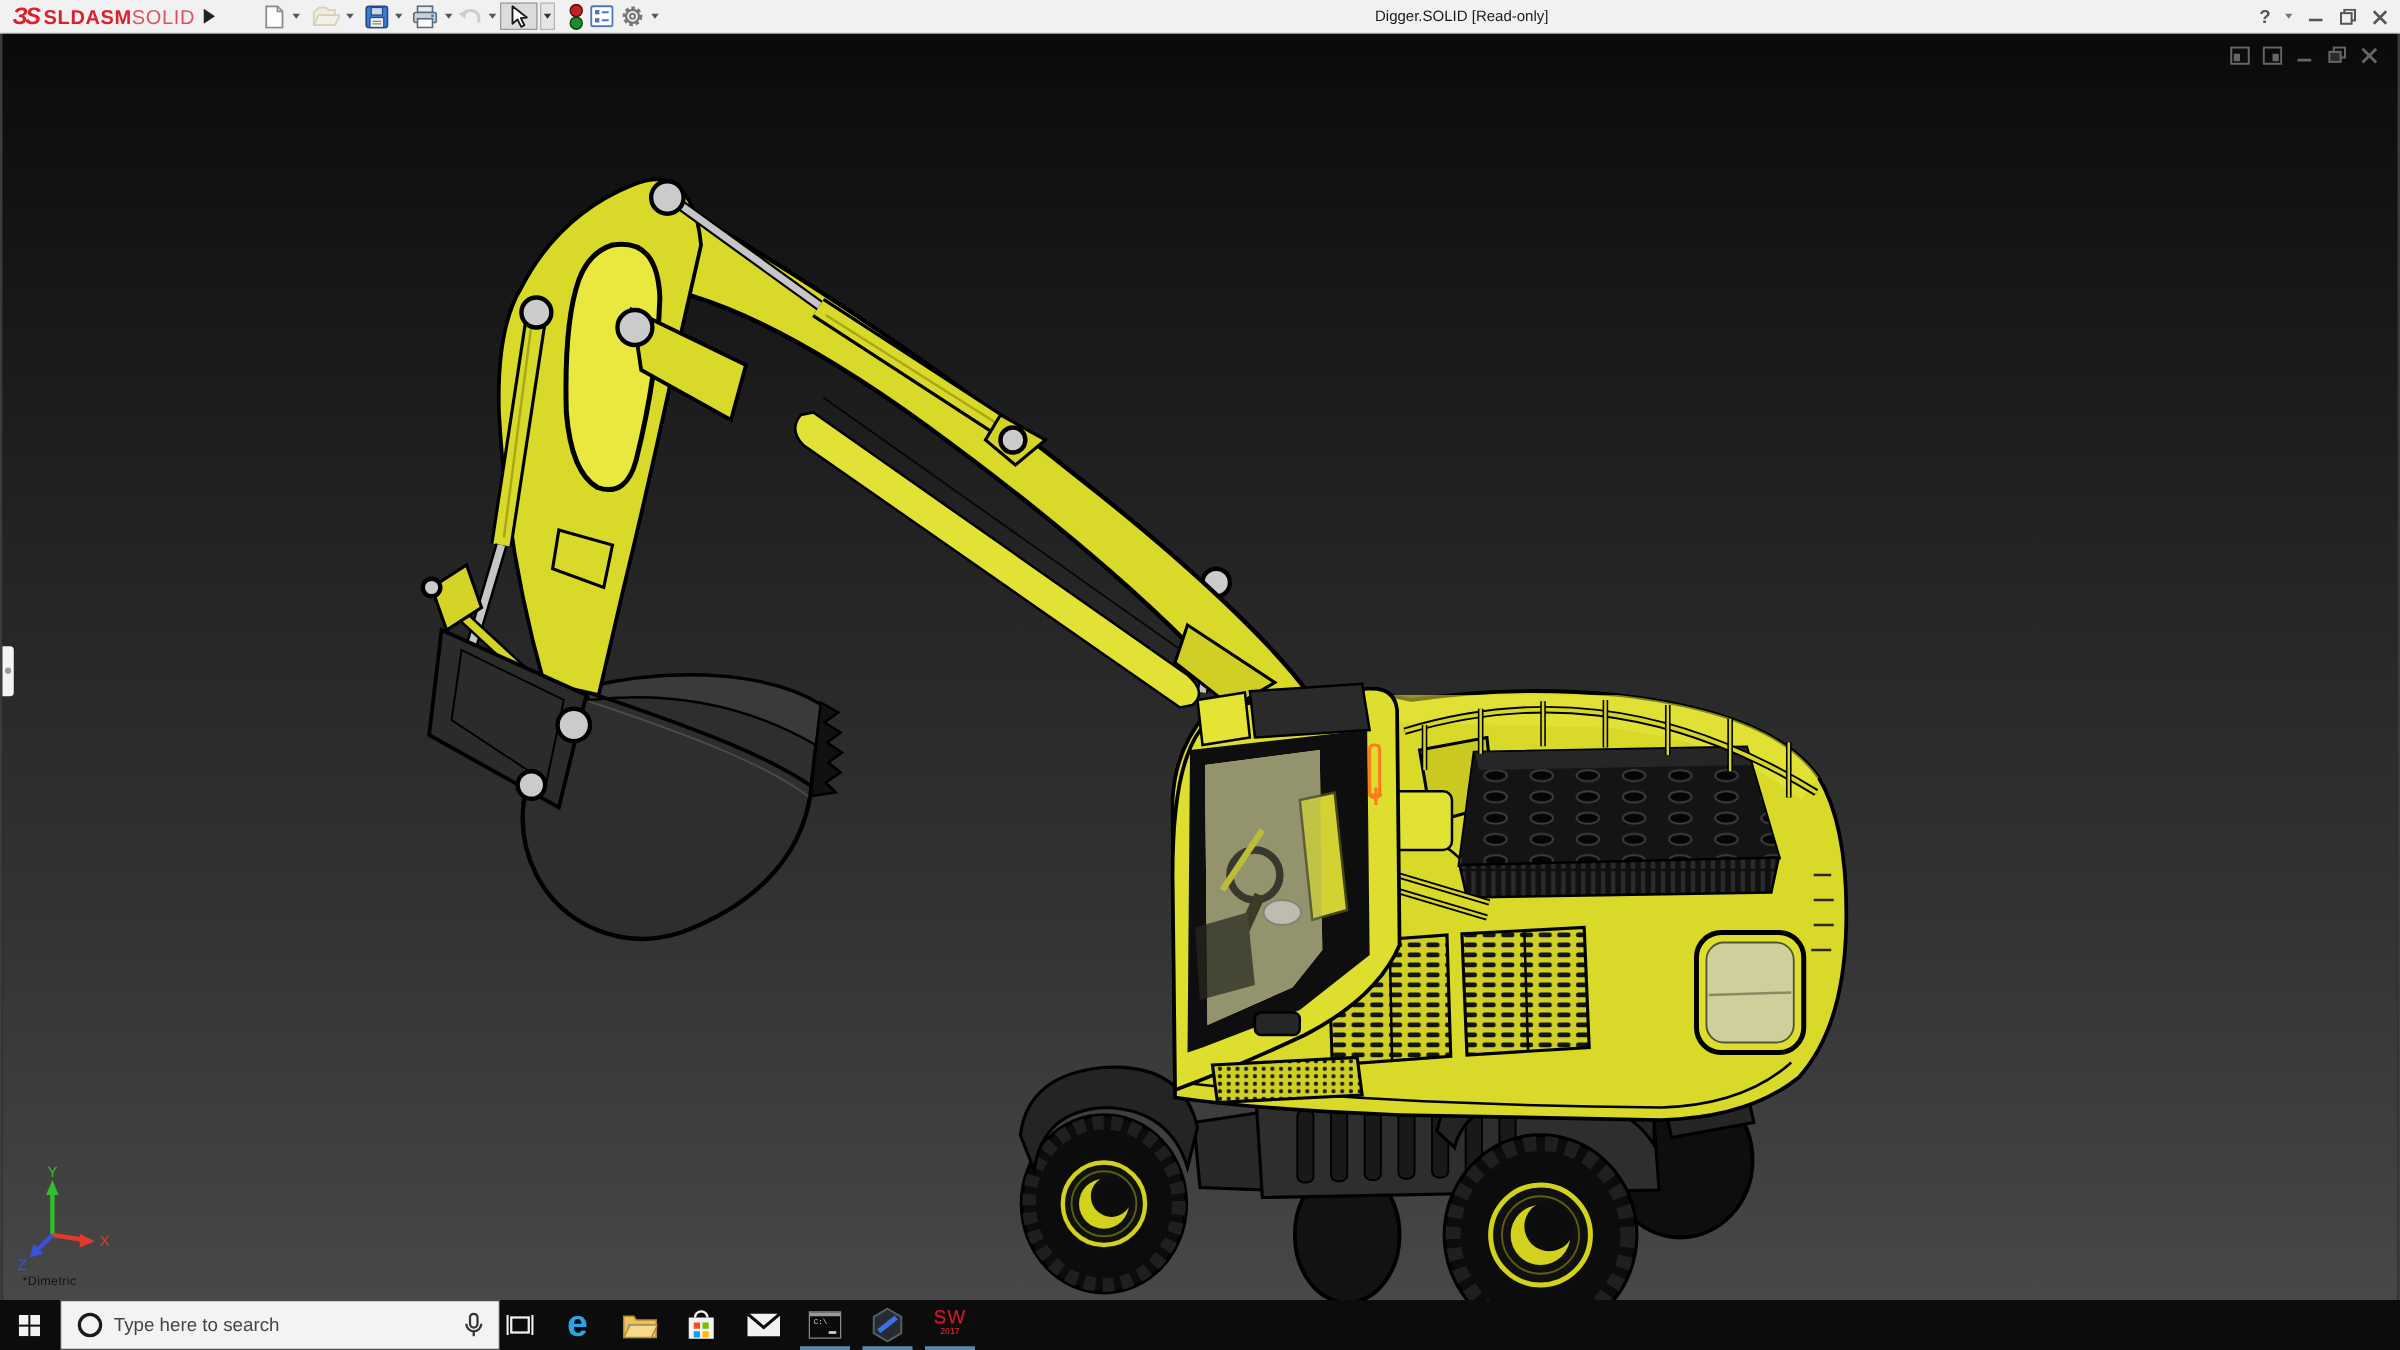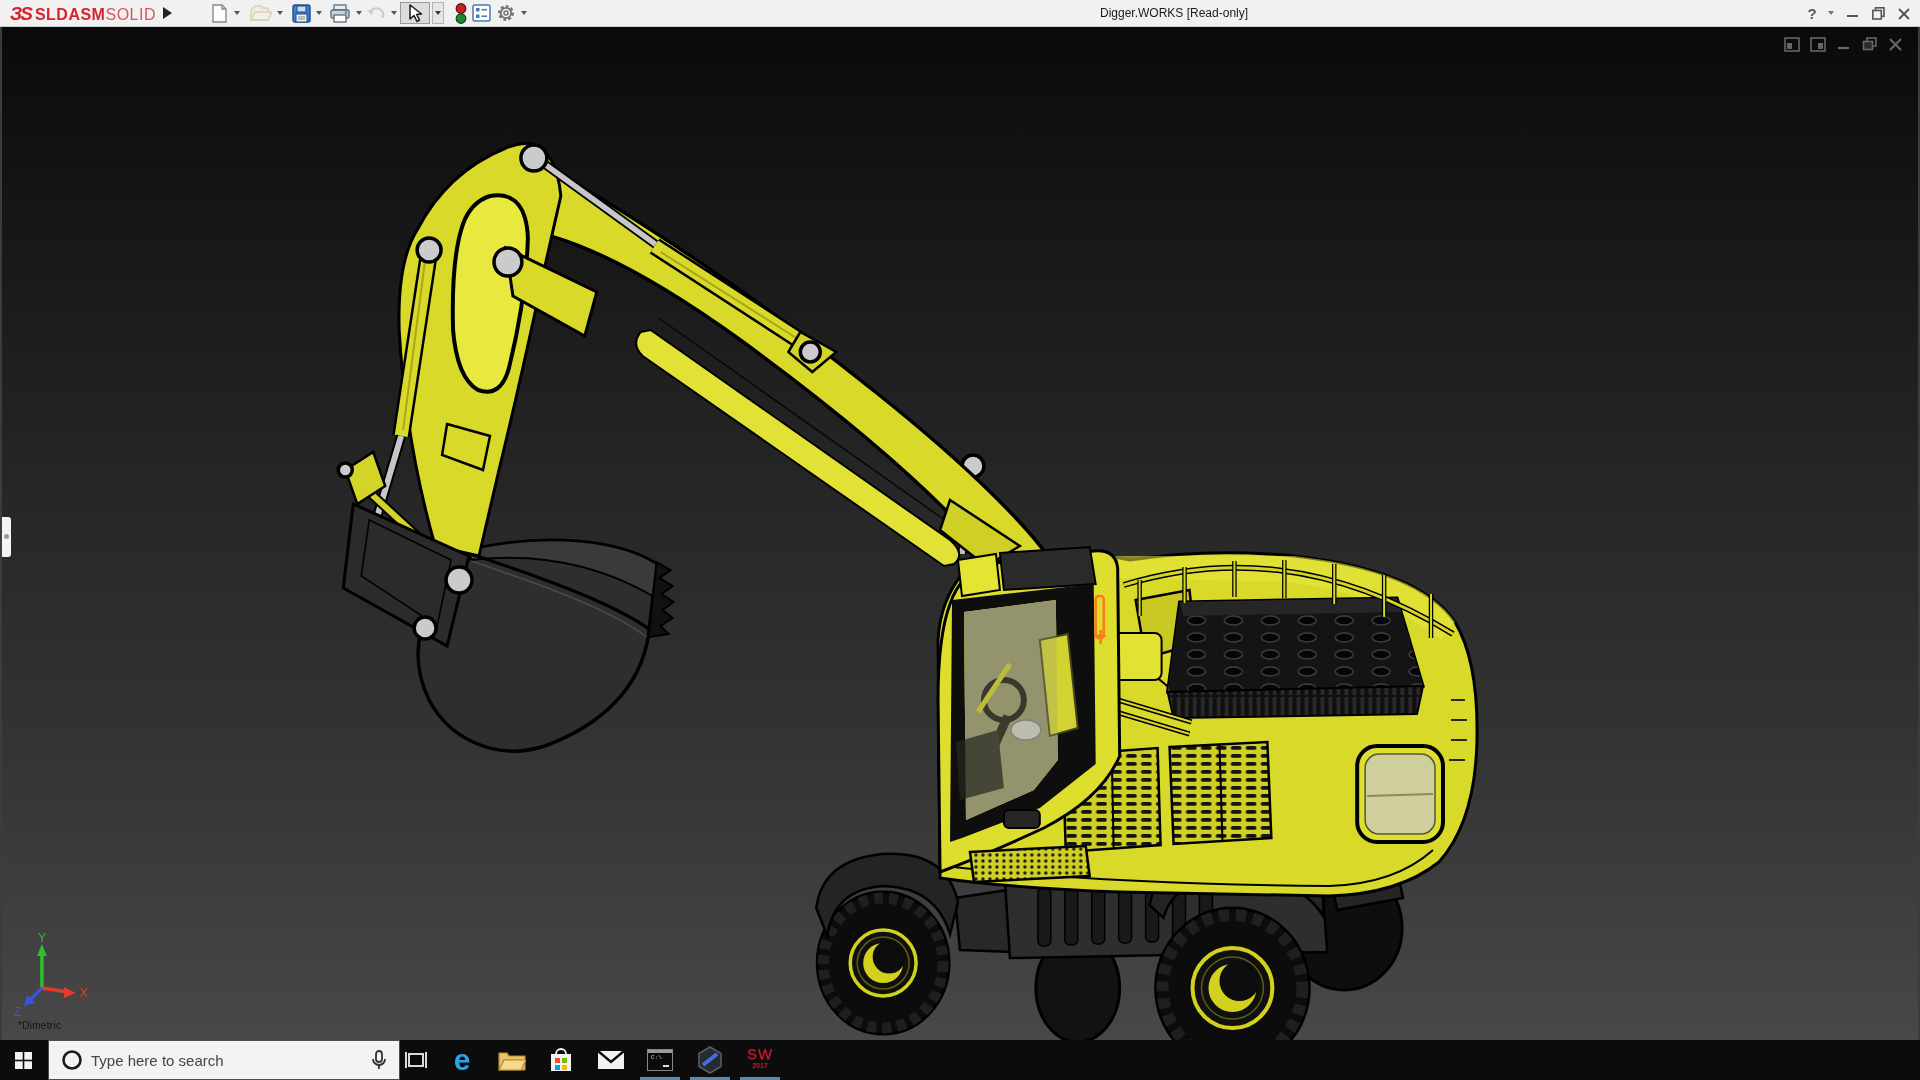--- a/index.html
+++ b/index.html
@@ -135,21 +135,21 @@
 
   <div class="tbtn" style="left:495px">
     <svg width="20" height="20">
       <circle cx="10" cy="10" r="6.2" fill="none" stroke="#767676" stroke-width="3.4" stroke-dasharray="2.6 2.1"></circle>
       <circle cx="10" cy="10" r="5.2" fill="none" stroke="#767676" stroke-width="1.8"></circle>
       <circle cx="10" cy="10" r="2" fill="none" stroke="#767676" stroke-width="1.6"></circle>
     </svg>
   </div>
   <div class="dd" style="left:521px"></div>
 
-  <div id="win-title">Digger.WORKS [Read-only]</div>
+  <div id="win-title">Digger.SOLID [Read-only]</div>
 
   <div class="winctl" style="left:1804px;width:16px;font-size:15px;font-weight:bold">?</div>
   <div class="dd" style="left:1828px;border-top-color:#777"></div>
   <div class="winctl" style="left:1844px;width:18px">
     <svg width="12" height="12">
         <line x1="0" y1="8" x2="11" y2="8" stroke="#555" stroke-width="2"></line>
       </svg>
   </div>
   <div class="winctl" style="left:1869px;width:18px">
     <svg width="13" height="13">

